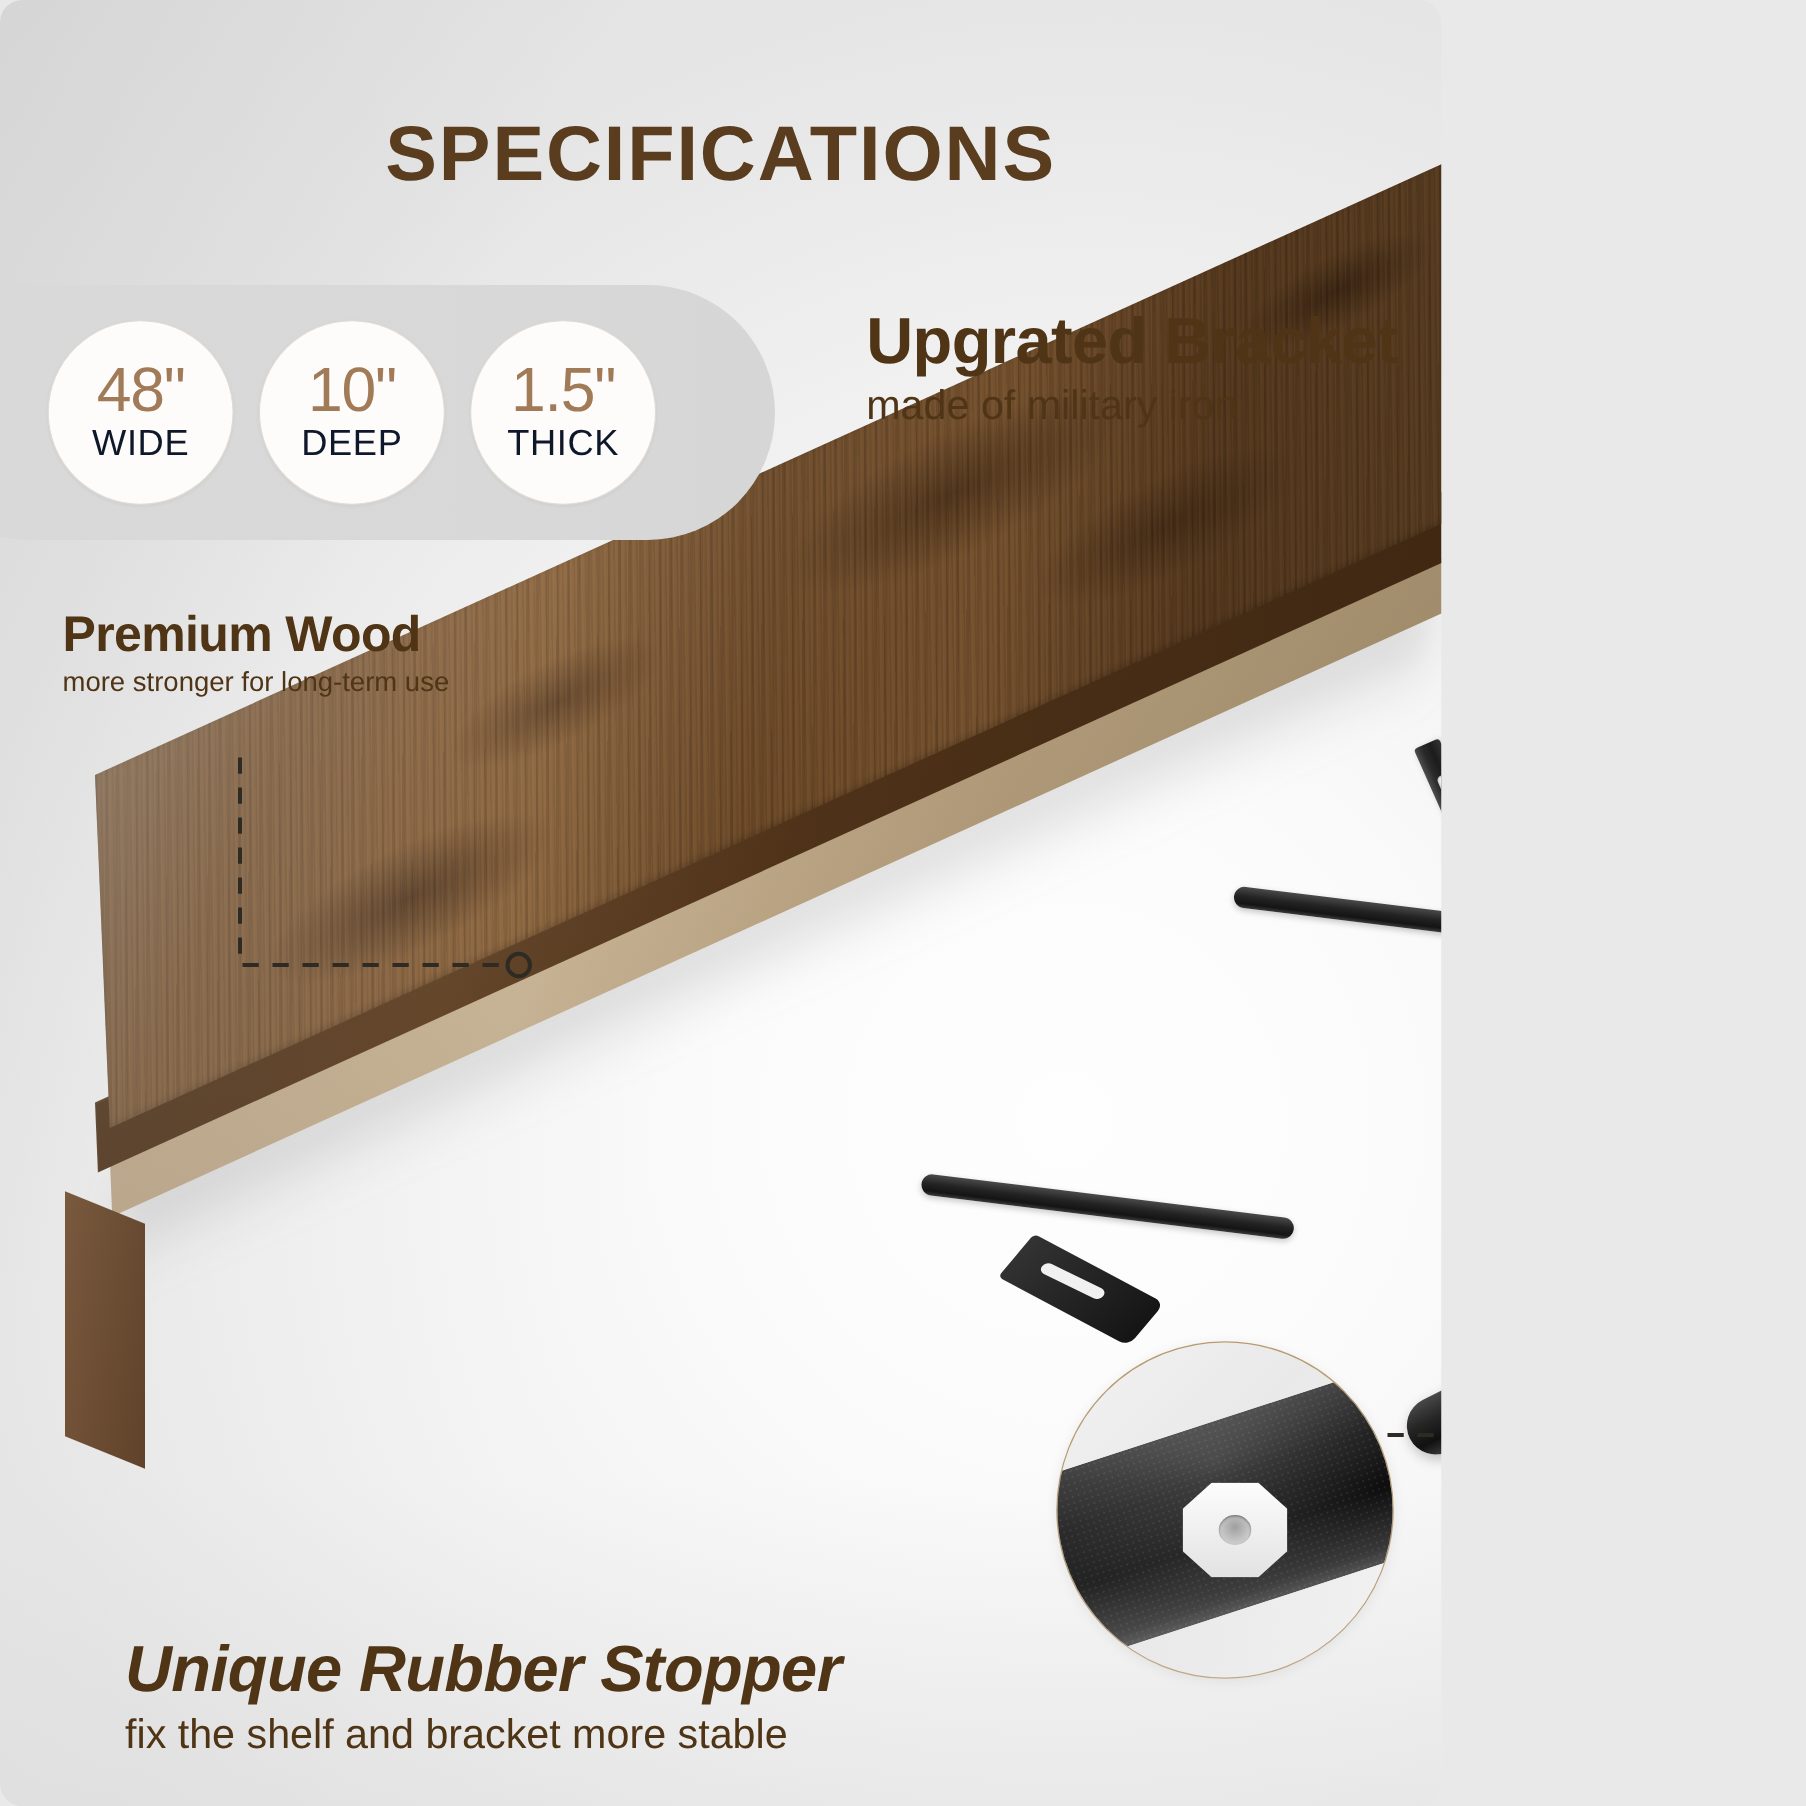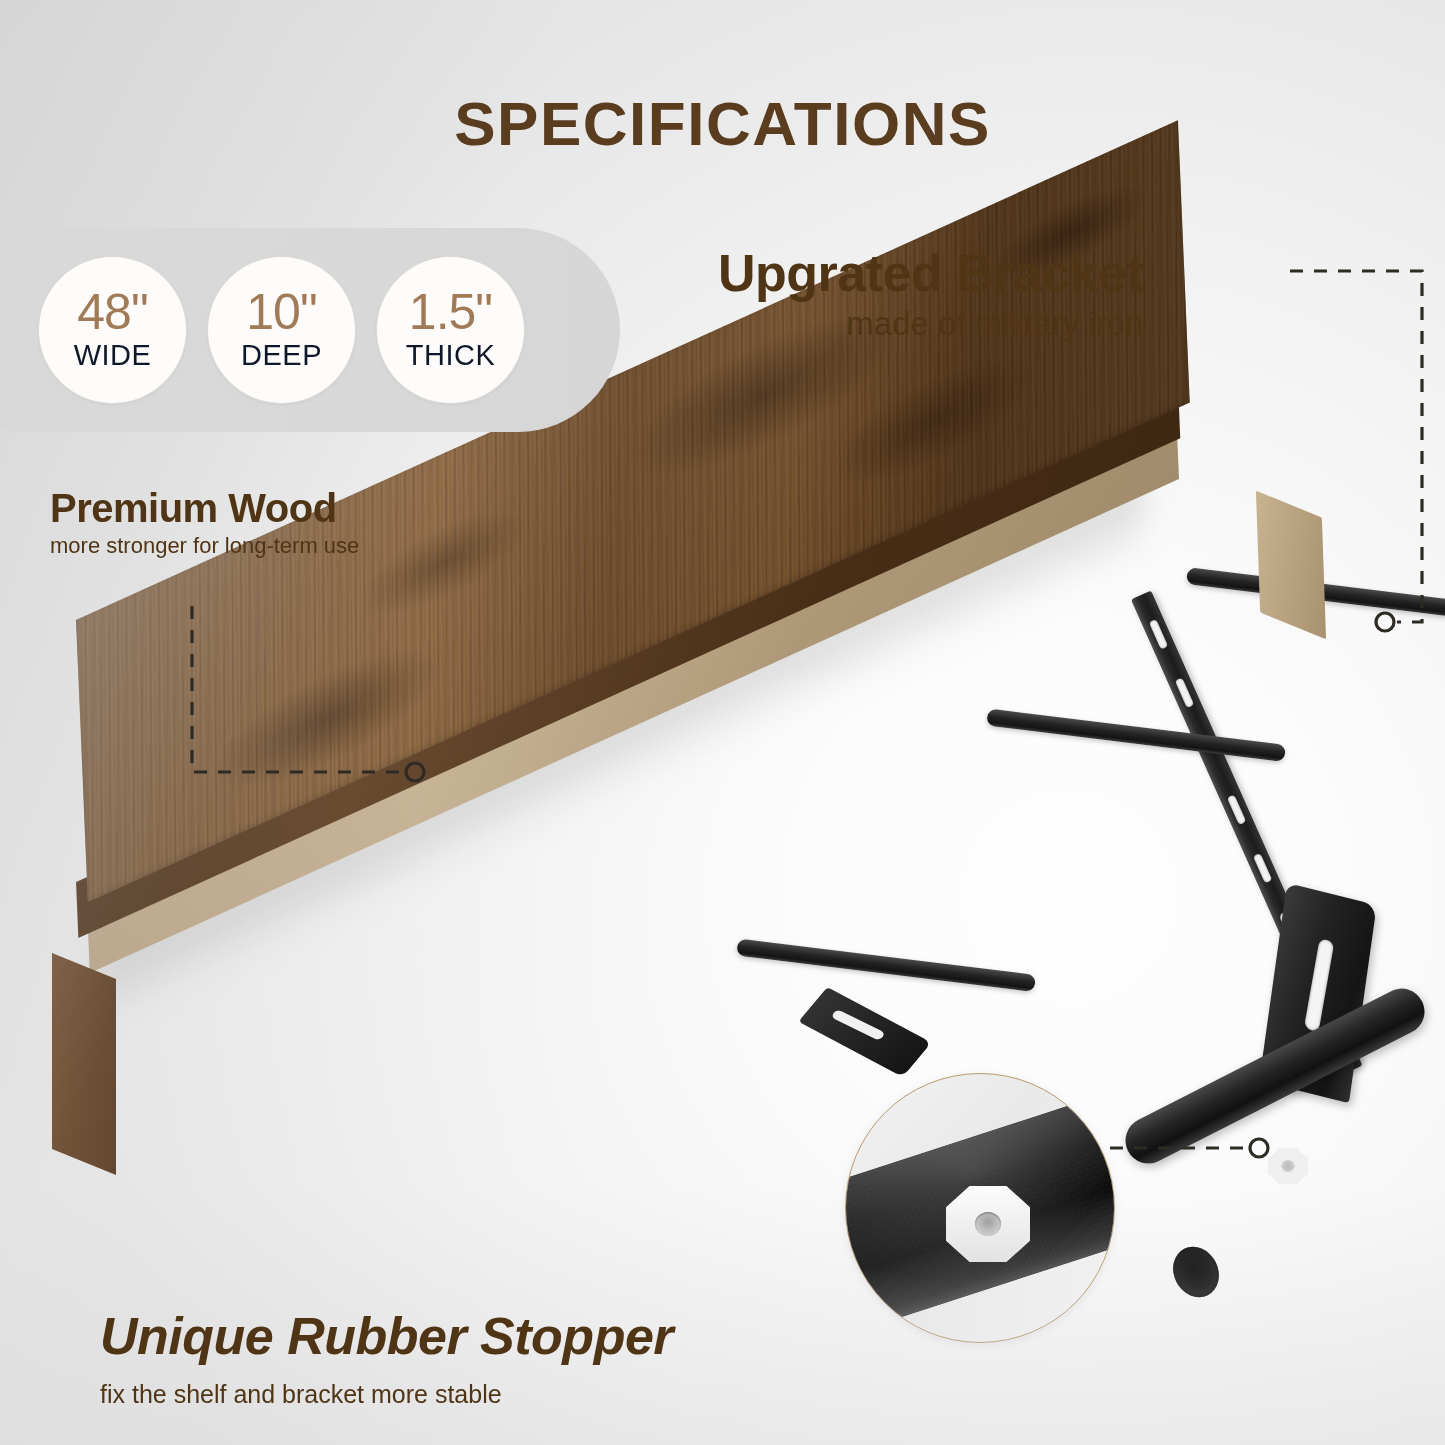--- a/index.html
+++ b/index.html
@@ -2,23 +2,24 @@
 <html><head>
 <meta charset="utf-8">
 <style>
   html,body{margin:0;padding:0;}
   body{
     width:1445px;height:1445px;overflow:hidden;
     font-family:"Liberation Sans", sans-serif;
     background:#e9e9e9;
   }
   #stage{
-    position:relative;width:1445px;height:1445px;overflow:hidden;
+    position:relative;width:1153px;height:1445px;overflow:hidden;
     background:
       radial-gradient(circle at 74% 62%, #fefefe 0%, #fbfbfb 22%, #f2f2f2 46%, #e6e6e6 72%, #e0e0e0 100%);
+    border-radius: 18px;
   }
   
   .vignette{
     position:absolute;inset:0;pointer-events:none;
     background:
       linear-gradient(115deg, rgba(205,205,205,.55) 0%, rgba(225,225,225,.12) 28%, rgba(255,255,255,0) 52%),
       linear-gradient(0deg, rgba(215,215,215,.35) 0%, rgba(255,255,255,0) 18%);
   }
 
   
@@ -43,31 +44,31 @@
     display:flex;flex-direction:column;align-items:center;justify-content:center;
     box-shadow:0 1px 3px rgba(0,0,0,.05);
   }
   .badge .num{font-size:50px;color:#a17a57;line-height:.96;font-weight:400;letter-spacing:-1px;}
   .badge .lab{font-size:29px;color:#0f172a;line-height:1.15;letter-spacing:.5px;margin-top:3px;}
 
   
   .callout .hd{color:#4f3516;font-weight:bold;font-family:"Liberation Sans", sans-serif;}
   .callout .sub{color:#4f3516;font-family:"Liberation Sans", sans-serif;}
 
-  #co-bracket{position:absolute;left:718px;top:243px;text-align:right;}
+  #co-bracket{position:absolute;left:693px;top:243px;}
   #co-bracket .hd{font-size:52px;letter-spacing:-.5px;}
   #co-bracket .sub{font-size:33px;margin-top:2px;}
 
   #co-wood{position:absolute;left:50px;top:486px;}
   #co-wood .hd{font-size:40px;letter-spacing:-.5px;}
   #co-wood .sub{font-size:22px;margin-top:2px;}
 
   #co-rubber{position:absolute;left:100px;top:1306px;}
   #co-rubber .hd{font-size:52px;letter-spacing:-.5px;font-style:italic;}
-  #co-rubber .sub{font-size:25px;margin-top:14px;}
+  #co-rubber .sub{font-size:33px;margin-top:2px;}
 
   
   .leader{position:absolute;left:0;top:0;width:1445px;height:1445px;pointer-events:none;}
 
   
   .photo{position:absolute;left:0;top:0;width:1445px;height:1445px;}
 
   .board-face{
     position:absolute;left:0;top:0;width:1210px;height:262px;
     transform:rotate(-24.4deg) skewX(-22deg);

